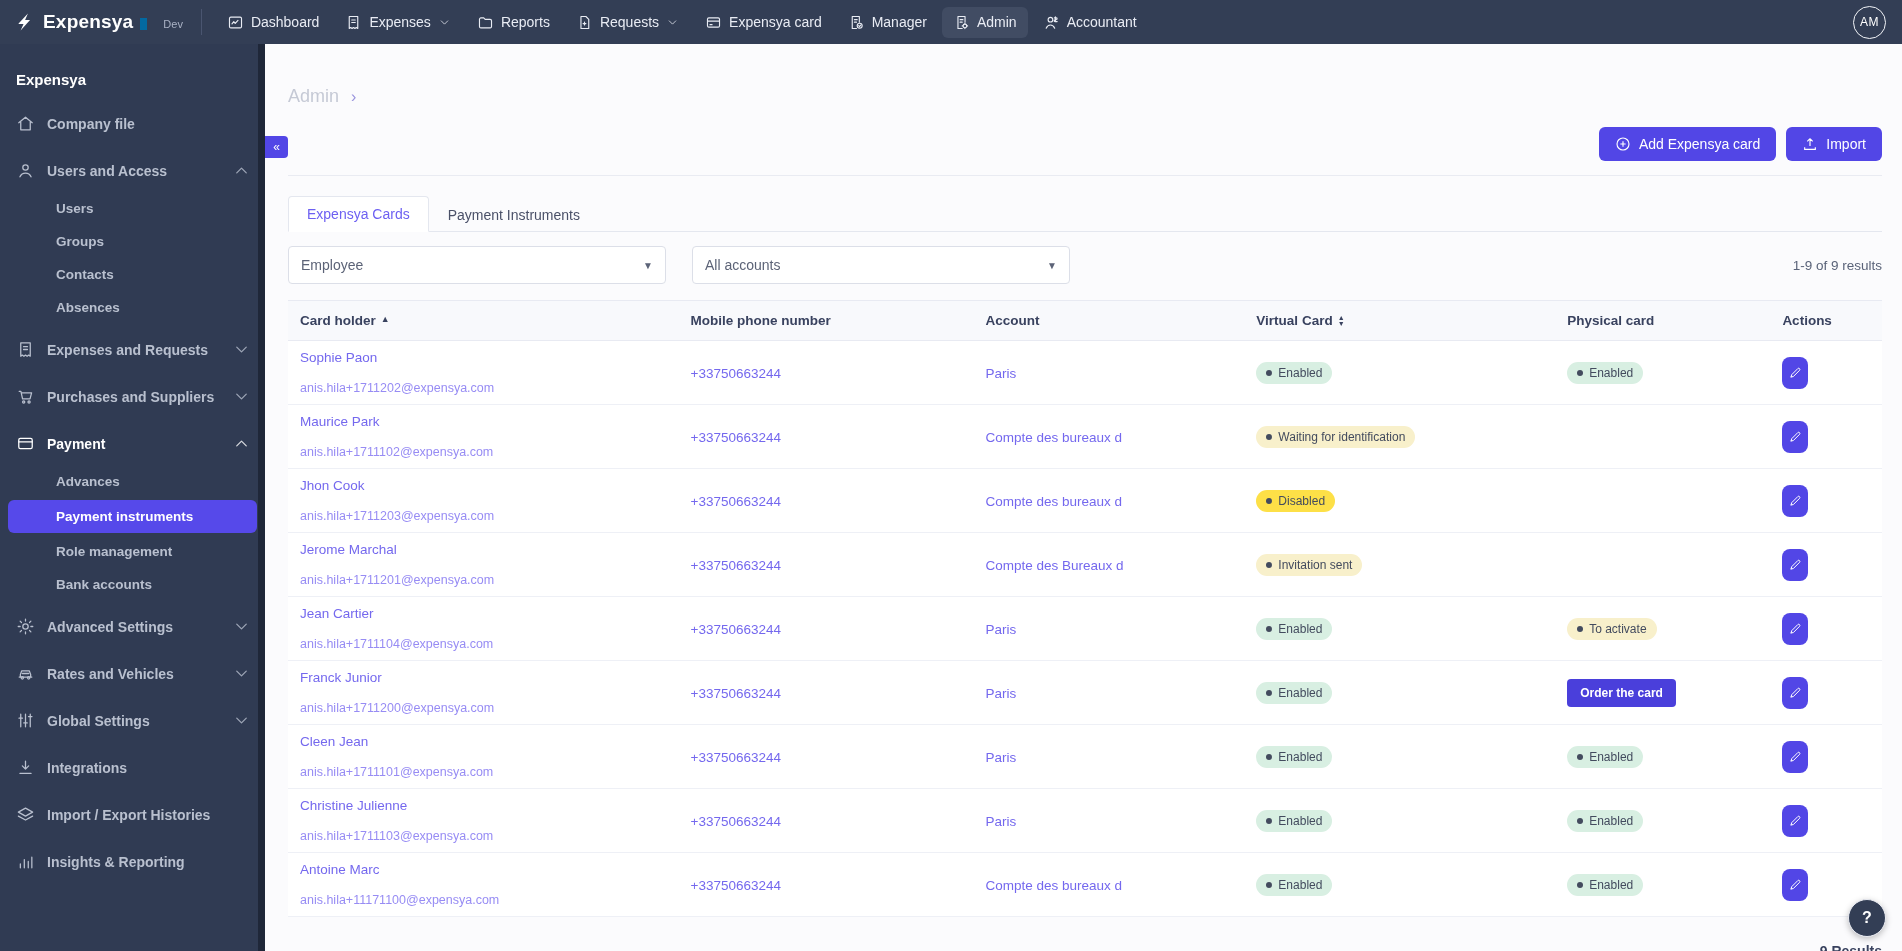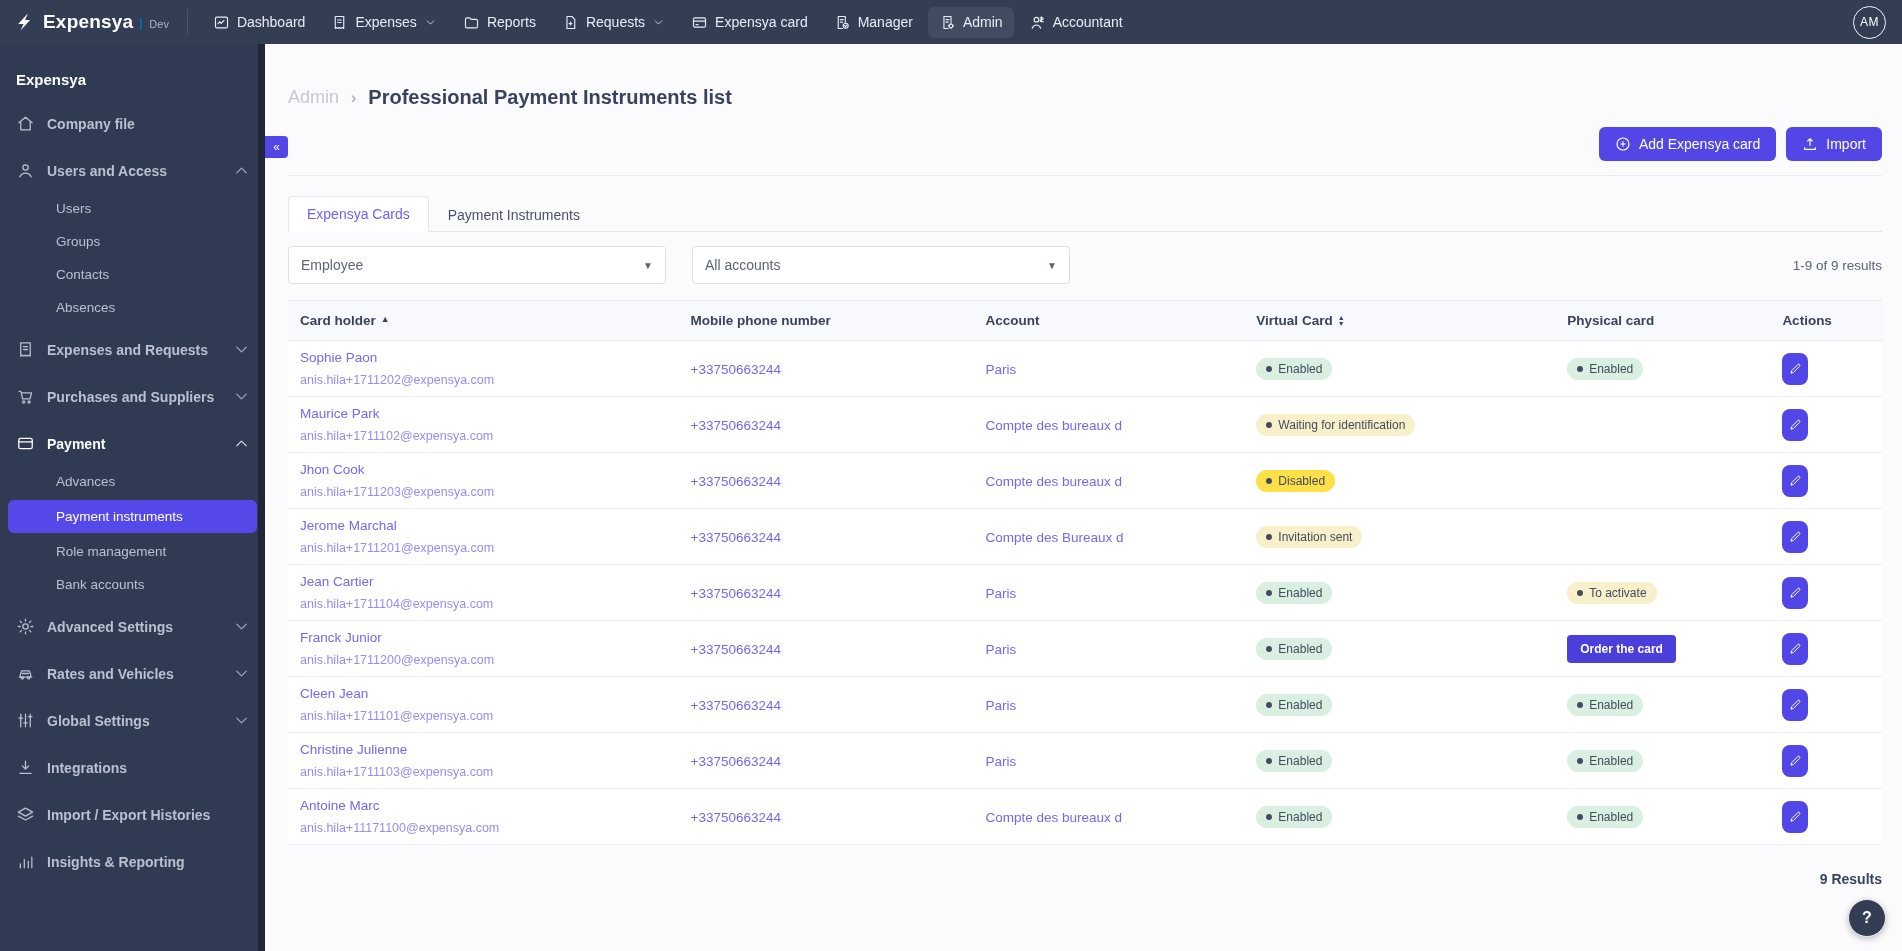--- a/index.html
+++ b/index.html
@@ -5,21 +5,21 @@
   * { margin:0; padding:0; box-sizing:border-box; }
   html,body { width:1902px; height:951px; overflow:hidden;
     font-family:"Liberation Sans", sans-serif; background:#fbfbfd; }
 
   
   .navbar { position:fixed; top:0; left:0; width:100%; height:44px;
     background:#333e55; display:flex; align-items:center; z-index:30; color:#fff; }
   .brand { display:flex; align-items:baseline; gap:7px; padding:0 18px 0 14px; }
   .brand .logo-mark { align-self:center; display:flex; }
   .brand .brand-name { font-size:19px; font-weight:bold; letter-spacing:.2px; }
-  .brand .env { font-size:11px; color:#aab2c5; border-left:2px solid #0369a1; padding-left:7px; }
+  .brand .env { font-size:11px; color:#aab2c5; border-left:7px solid #0369a1; padding-left:16px; }
   .nav-sep { width:1px; height:26px; background:#4a5570; margin-right:14px; }
   .nav-items { display:flex; align-items:center; gap:4px; }
   .nav-item { display:flex; align-items:center; gap:7px; padding:7px 11px; border-radius:6px;
     font-size:14px; color:#e9ecf4; cursor:pointer; white-space:nowrap; }
   .nav-item.active { background:#414c63; }
   .nav-item .icon, .side-item .icon { display:flex; }
   .nav-item svg { width:17px; height:17px; }
   .chev { display:flex; opacity:.9; }
   .chev svg { width:13px; height:13px; }
   .nav-right { margin-left:auto; padding-right:16px; }
@@ -31,21 +31,21 @@
   .sidebar { position:fixed; top:44px; left:0; bottom:0; width:265px; background:#303b53;
     z-index:20; overflow:hidden; }
   .side-strip { position:absolute; right:0; top:0; bottom:0; width:7px; background:#1f2739; }
   .side-title { color:#fff; font-size:15px; font-weight:bold; padding:27px 16px 10px; }
   .side-item { display:flex; align-items:center; gap:12px; padding:12px 14px 12px 16px;
     margin-top:4px; color:#b9c0cf; font-size:14px; font-weight:bold; cursor:pointer; }
   .side-item svg { width:19px; height:19px; }
   .side-item .chev { margin-left:auto; opacity:.8; }
   .side-item.white { color:#fff; }
   .side-sub { display:flex; align-items:center; padding:9px 25px 9px 56px; color:#b9c0cf;
-    font-size:13.5px; font-weight:normal; cursor:pointer; }
+    font-size:13.5px; font-weight:bold; cursor:pointer; }
   .side-sub.active { background:#5649ea; color:#fff; border-radius:6px;
     margin:2px 8px; padding-left:48px; }
 
   
   .main { position:absolute; top:44px; left:265px; right:0; bottom:0; background:#fbfbfd;
     padding:0 20px 0 23px; overflow:hidden; }
   .content-header { position:relative; height:132px; border-bottom:1px solid #e9ebf2;
     margin:0 0 0 0; }
   .breadcrumb { position:absolute; top:42px; left:0; display:flex; align-items:center; gap:12px; }
   .crumb-section { font-size:18px; color:#c5c9d5; cursor:pointer; }
@@ -79,21 +79,21 @@
   
   table { width:100%; border-collapse:collapse; margin-top:16px; table-layout:fixed; }
   thead th { background:#f8f9fc; border-top:1px solid #e8eaf2; border-bottom:1px solid #e8eaf2;
     text-align:left; padding:12px 12px; font-size:13.5px; color:#39425f; }
   th .th-wrap { display:flex; align-items:center; gap:5px; cursor:pointer; }
   .sort-asc { font-size:9px; color:#39425f; transform:translateY(-2px); }
   .sort-both { display:flex; flex-direction:column; font-size:7px; line-height:6px; color:#39425f; }
   tbody td { background:#fff; border-bottom:1px solid #eef0f6; padding:9px 12px;
     vertical-align:middle; height:54px; }
   .cell-name { font-size:13.5px; color:#7468ee; cursor:pointer; }
-  .cell-email { font-size:12.5px; color:#978cf4; margin-top:8px; cursor:pointer; }
+  .cell-email { font-size:12.5px; color:#978cf4; margin-top:16px; cursor:pointer; }
   .cell-link { font-size:13.5px; color:#7468ee; cursor:pointer; }
   .badge { display:inline-flex; align-items:center; gap:6px; padding:4px 10px;
     border-radius:12px; font-size:12px; color:#434b5e; white-space:nowrap; }
   .badge .dot { width:6px; height:6px; border-radius:50%; background:#434b5e; }
   .badge.green { background:#d8efe2; }
   .badge.yellow { background:#f8f0cb; }
   .badge.gray { background:#fde047; }
   .order-btn { background:#4a3fdb; color:#fff; border:none; border-radius:4px;
     font-size:12px; font-weight:bold; padding:7px 13px; font-family:inherit; cursor:pointer; }
   .edit-btn { width:26px; height:32px; background:#5246e6; border:none; border-radius:8px;
@@ -354,21 +354,20 @@
     </div>
   <div class="side-strip"></div>
 </aside>
 
 <main class="main">
 
   <div class="content-header">
     <div class="breadcrumb">
       <span class="crumb-section">Admin</span>
       <span class="crumb-sep">›</span>
-      <span class="page-title">Professional Payment Instruments list</span>
     </div>
     <button class="collapse-btn">
       <span>«</span>
     </button>
     <div class="header-actions">
       <button class="btn-purple">
         <span style="display:flex">
           <svg viewBox="0 0 24 24" fill="none" stroke="#fff" stroke-width="1.7">
             <circle cx="12" cy="12" r="9"></circle>
               <path d="M12 8v8M8 12h8"></path>

